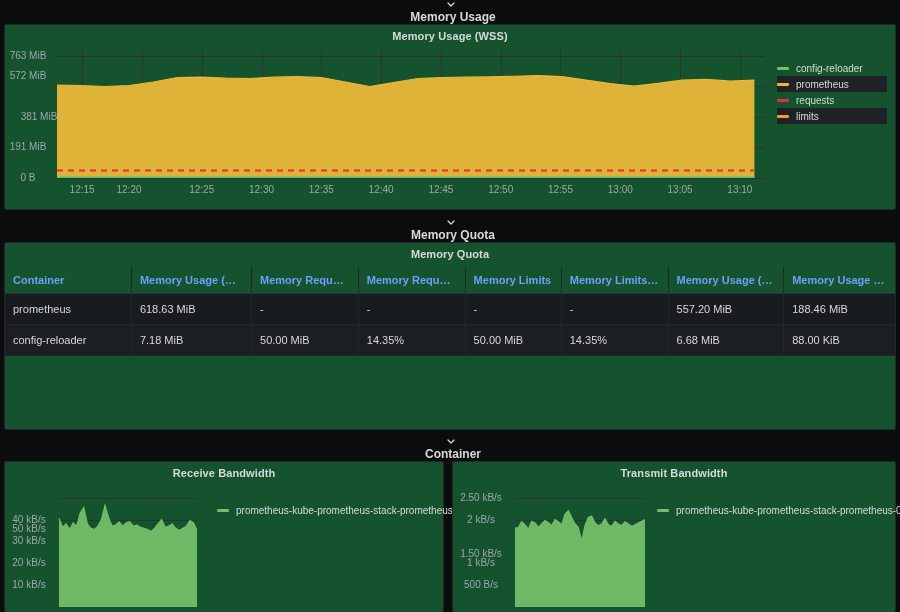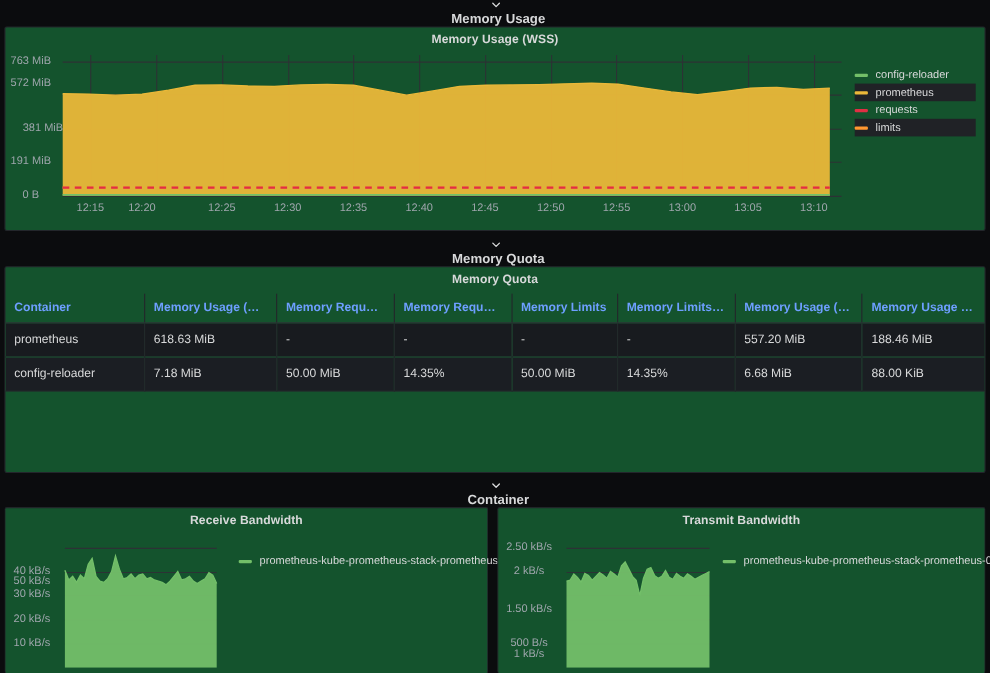--- a/index.html
+++ b/index.html
@@ -270,21 +270,21 @@
         <svg width="442" height="128" style="position:absolute;left:0;top:0;">
           <line x1="62" x2="192" y1="106.5" y2="106.5" stroke="#2c3235" stroke-width="1"></line>
           <line x1="62" x2="192" y1="84.5" y2="84.5" stroke="#2c3235" stroke-width="1"></line>
           <line x1="62" x2="192" y1="62.5" y2="62.5" stroke="#2c3235" stroke-width="1"></line>
           <line x1="62" x2="192" y1="41.5" y2="41.5" stroke="#2c3235" stroke-width="1"></line>
           <line x1="62" x2="192" y1="19.5" y2="19.5" stroke="#2c3235" stroke-width="1"></line>
           <path d="M62.00 49.33 L65.33 48.46 L68.67 42.78 L72.00 45.84 L75.33 50.21 L78.67 42.34 L82.00 44.09 L85.33 48.46 L88.67 44.96 L92.00 41.47 L95.33 43.65 L98.67 46.71 L102.00 40.59 L105.33 42.78 L108.67 45.84 L112.00 35.35 L115.33 31.85 L118.67 38.41 L122.00 44.96 L125.33 48.46 L128.67 62.44 L132.00 46.71 L135.33 38.41 L138.67 37.10 L142.00 44.09 L145.33 46.71 L148.67 44.96 L152.00 39.72 L155.33 45.84 L158.67 47.59 L162.00 42.34 L165.33 44.96 L168.67 46.71 L172.00 42.78 L175.33 44.96 L178.67 47.59 L182.00 45.84 L185.33 44.09 L188.67 42.34 L192.00 40.59 L192.00 128 L62.00 128 Z" fill="#73bf69" fill-opacity="0.95" stroke="none"></path>
           <path d="M62.00 49.33 L65.33 48.46 L68.67 42.78 L72.00 45.84 L75.33 50.21 L78.67 42.34 L82.00 44.09 L85.33 48.46 L88.67 44.96 L92.00 41.47 L95.33 43.65 L98.67 46.71 L102.00 40.59 L105.33 42.78 L108.67 45.84 L112.00 35.35 L115.33 31.85 L118.67 38.41 L122.00 44.96 L125.33 48.46 L128.67 62.44 L132.00 46.71 L135.33 38.41 L138.67 37.10 L142.00 44.09 L145.33 46.71 L148.67 44.96 L152.00 39.72 L155.33 45.84 L158.67 47.59 L162.00 42.34 L165.33 44.96 L168.67 46.71 L172.00 42.78 L175.33 44.96 L178.67 47.59 L182.00 45.84 L185.33 44.09 L188.67 42.34 L192.00 40.59 " fill="none" stroke="#73bf69" stroke-width="1.2"></path>
         </svg>
         <div class="yaxis-label" style="left: 0px; width: 56px; top: 100.148px;">500 B/s</div>
-        <div class="yaxis-label" style="left: 0px; width: 56px; top: 78.2963px; margin-top: 32px;">1 kB/s</div>
+        <div class="yaxis-label" style="left: 0px; width: 56px; top: 78.2963px;">1 kB/s</div>
         <div class="yaxis-label" style="left: 0px; width: 56px; top: 56.4444px; margin-top: 13px;">1.50 kB/s</div>
         <div class="yaxis-label" style="left: 0px; width: 56px; top: 34.5926px;">2 kB/s</div>
         <div class="yaxis-label" style="left: 0px; width: 56px; top: 12.7407px;">2.50 kB/s</div>
       </div>
     <div class="legend" id="leg3" style="left:204px;top:40px;width:240px;">
         <div class="legend-item">
           <span class="legend-swatch" style="background: rgb(115, 191, 105);"></span>
           <span class="legend-label">prometheus-kube-prometheus-stack-prometheus-0</span>
         </div>
       </div>

